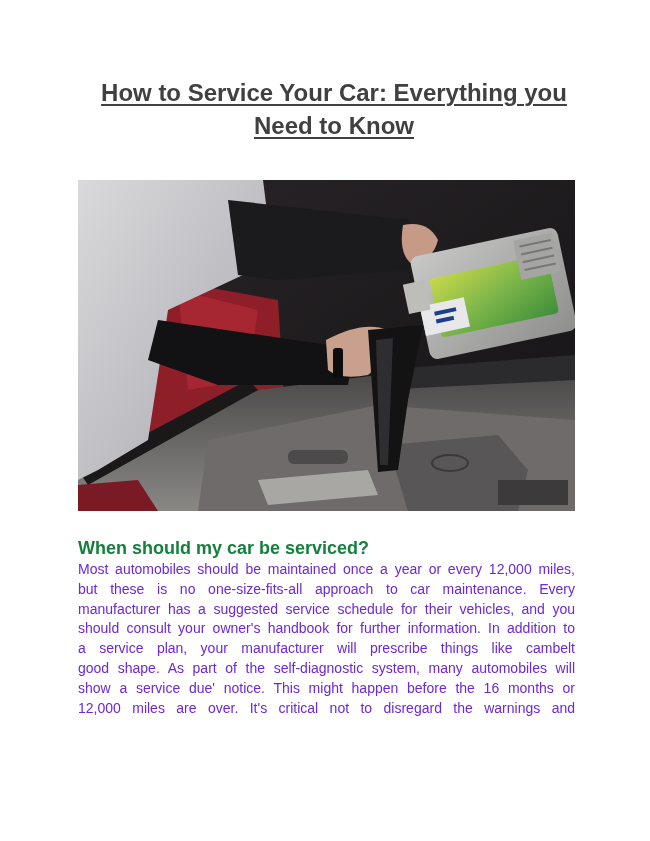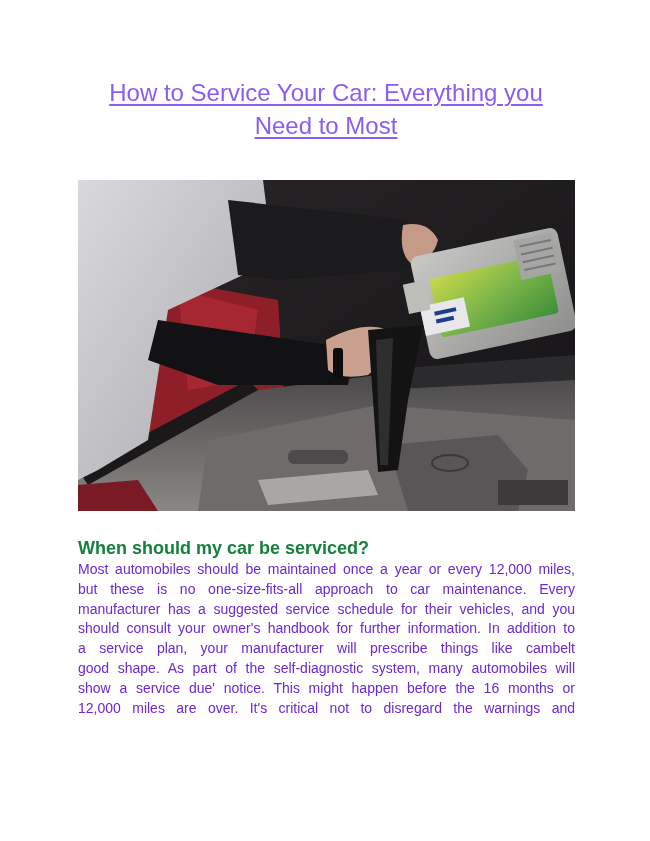--- a/index.html
+++ b/index.html
@@ -10,32 +10,32 @@
     body {
       width: 650px;
       height: 841px;
       position: relative;
       overflow: hidden;
       font-family: "Liberation Sans", sans-serif;
       color: #111111;
     }
     .page-title {
       position: absolute;
-      left: 60px;
+      left: 68px;
       width: 532px;
       top: 76px;
       text-align: center;
       font-size: 24px;
-      font-weight: normal;
+      font-weight: bold;
       line-height: 33px;
       text-decoration: underline;
       text-decoration-thickness: 2px;
       text-underline-offset: 3px;
       margin: 0;
-      color: #8b5cf6;
+      color: #404040;
     }
     .hero {
       position: absolute;
       left: 78px;
       top: 180px;
       width: 497px;
       height: 331px;
       overflow: hidden;
       background: #1c1a1d;
     }
@@ -67,21 +67,21 @@
       text-align-last: justify;
       white-space: nowrap;
       height: 19.8px;
     }
   </style>
 </head>
 <body>
 
 <h1 class="page-title">
   <span>How to Service Your Car: Everything you</span><br>
-  <span>Need to Most</span>
+  <span>Need to Know</span>
 </h1>
 
 <div class="hero">
   <svg width="497" height="331" viewBox="0 0 497 331">
     <defs>
       <linearGradient id="bg" x1="0" y1="0" x2="1" y2="1">
         <stop offset="0" stop-color="#2a2528"></stop>
         <stop offset="1" stop-color="#141315"></stop>
       </linearGradient>
       <linearGradient id="engine" x1="0" y1="0" x2="0" y2="1">

